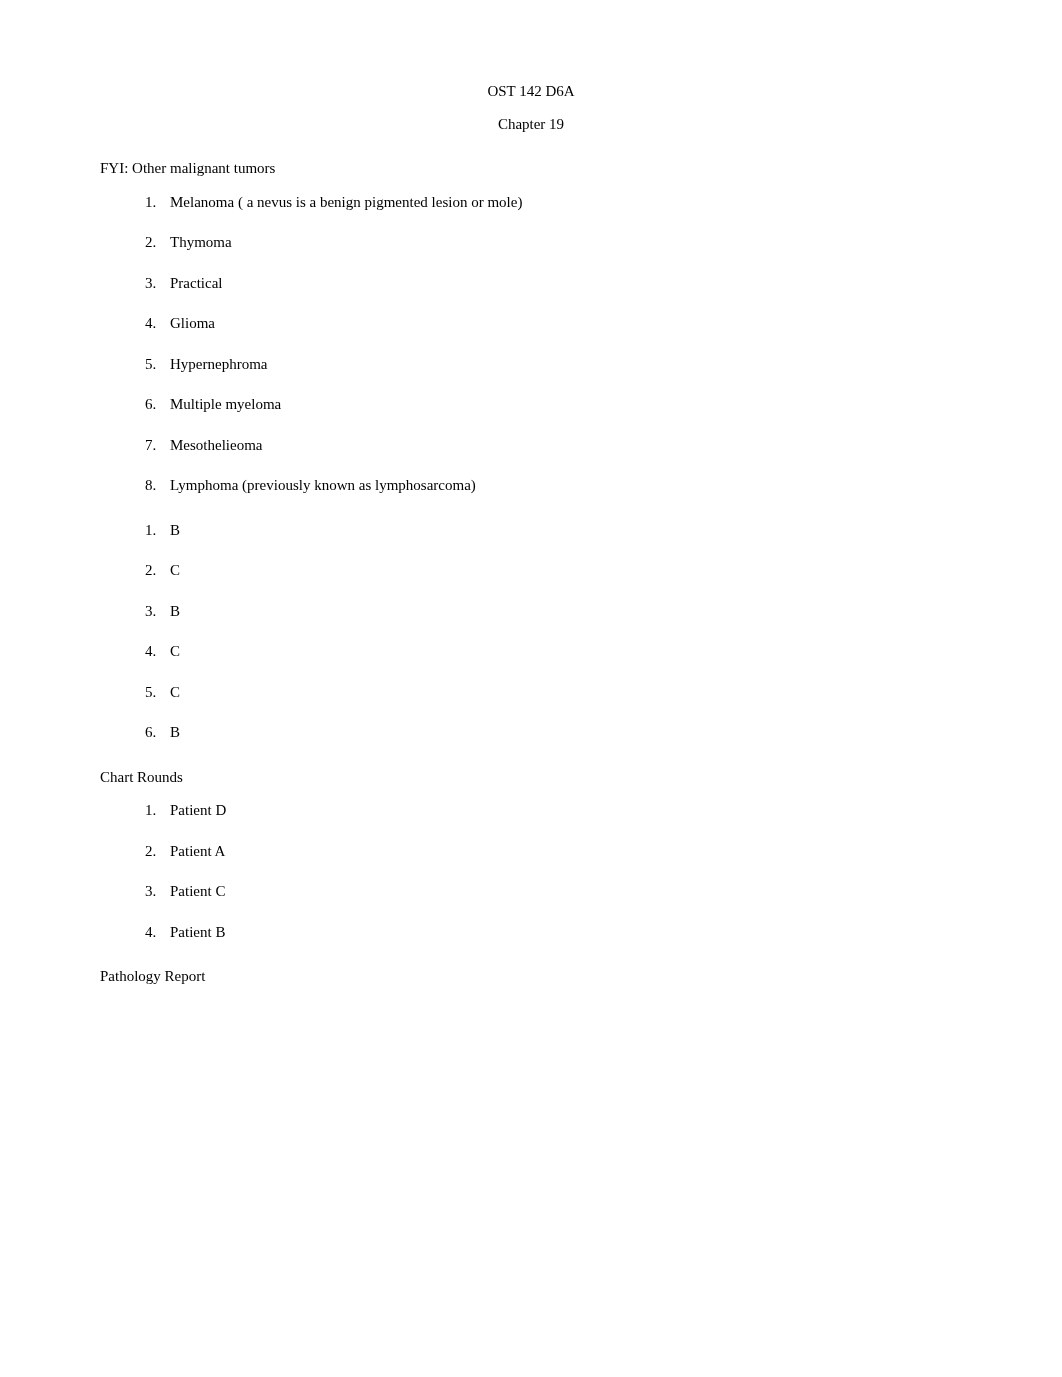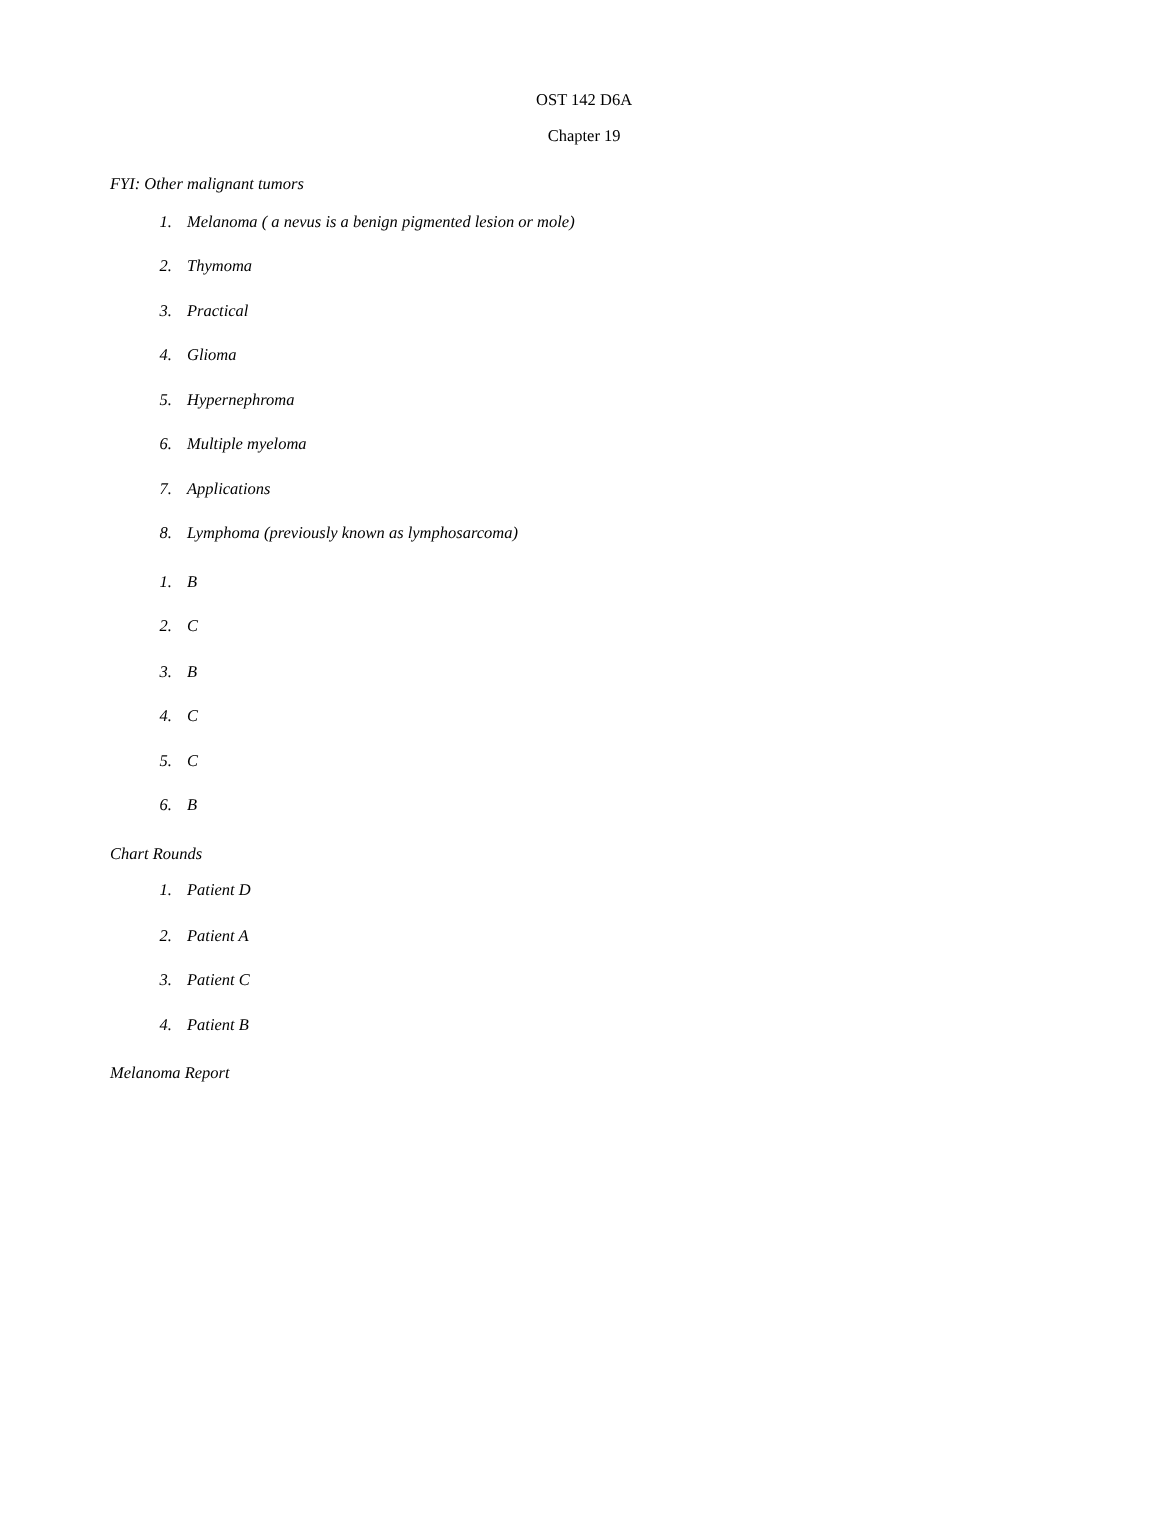--- a/index.html
+++ b/index.html
@@ -46,21 +46,20 @@
       line-height: 1.5;
       padding-left: 10px;
     }
 
     .numbered-list li:last-child {
       margin-bottom: 6px;
     }
 
     .section-gap {
       margin-top: 22px;
-      font-style: italic;
     }
   </style>
 </head>
 <body>
 
 <div>
 
   <div class="header-block">
     <div class="header-line">OST 142 D6A</div>
     <div class="header-line">Chapter 19</div>
@@ -68,21 +67,21 @@
 
   <div class="section-gap">
     <div class="section-title">FYI: Other malignant tumors</div>
     <ol class="numbered-list">
       <li><span>Melanoma ( a nevus is a benign pigmented lesion or mole)</span></li>
       <li><span>Thymoma</span></li>
       <li><span>Practical</span></li>
       <li><span>Glioma</span></li>
       <li><span>Hypernephroma</span></li>
       <li><span>Multiple myeloma</span></li>
-      <li><span>Applications</span></li>
+      <li><span>Mesothelieoma</span></li>
       <li><span>Lymphoma (previously known as lymphosarcoma)</span></li>
     </ol>
   </div>
 
   <div class="section-gap">
     <ol class="numbered-list">
       <li><span>B</span></li>
       <li><span>C</span></li>
       <li><span>B</span></li>
       <li><span>C</span></li>
@@ -95,16 +94,16 @@
     <div class="section-title">Chart Rounds</div>
     <ol class="numbered-list">
       <li><span>Patient D</span></li>
       <li><span>Patient A</span></li>
       <li><span>Patient C</span></li>
       <li><span>Patient B</span></li>
     </ol>
   </div>
 
   <div class="section-gap">
-    <div class="section-title">Melanoma Report</div>
+    <div class="section-title">Pathology Report</div>
   </div>
 
 </div>
 
 </body></html>

